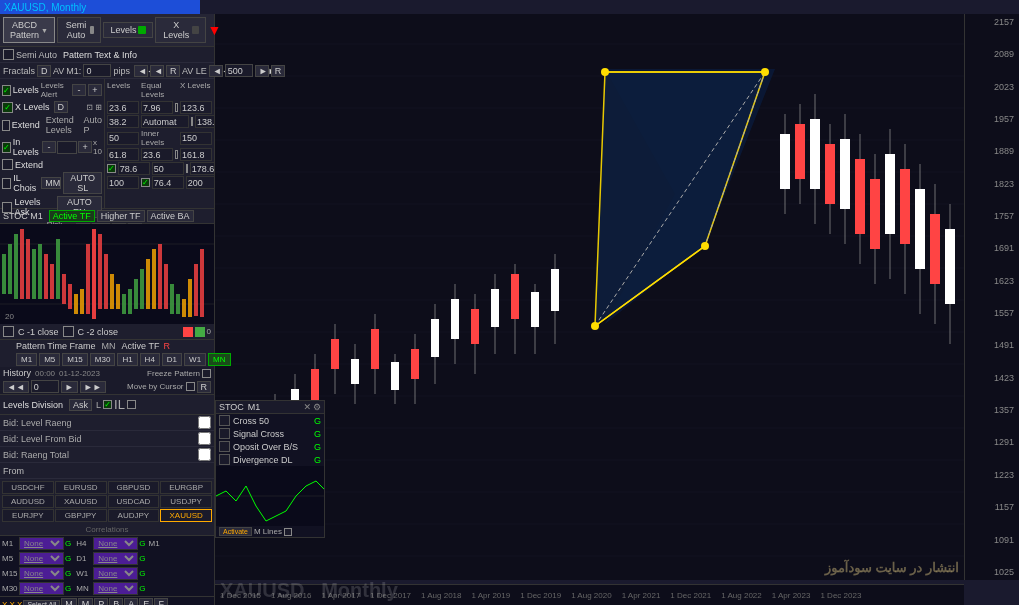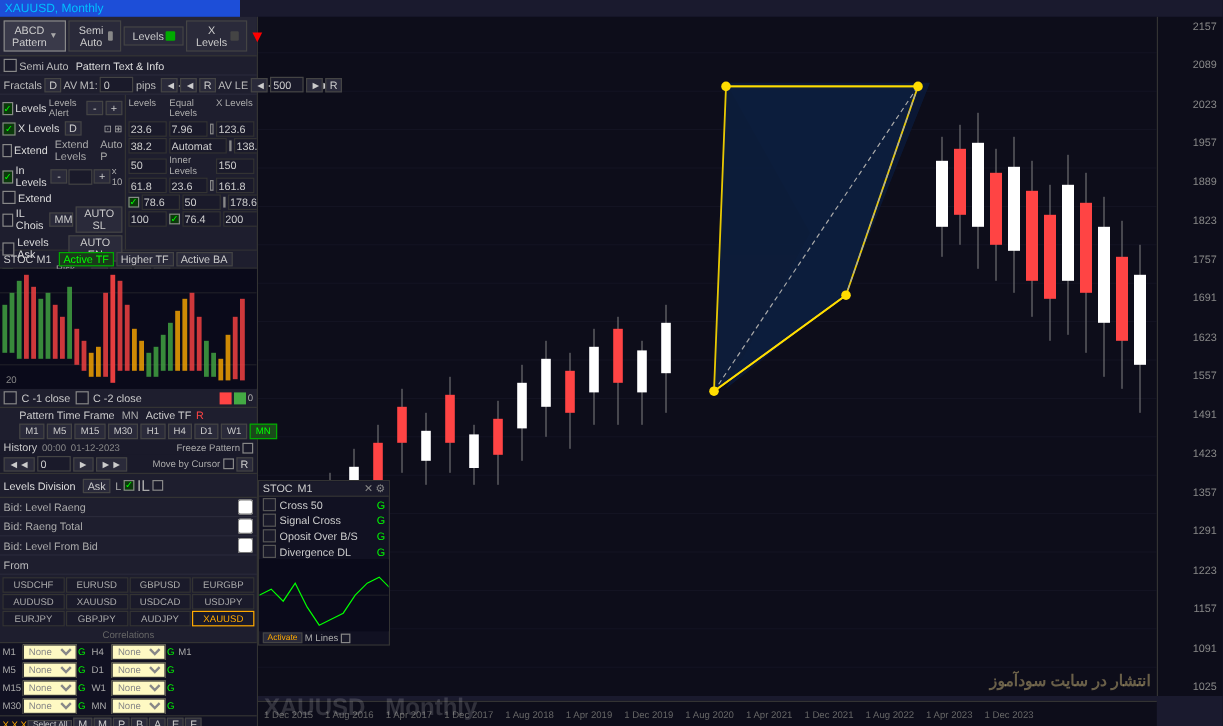--- a/index.html
+++ b/index.html
@@ -272,25 +272,26 @@
       color: #ccc;
       border: 1px solid #444;
       padding: 1px 4px;
       font-size: 8px;
       cursor: pointer;
     }
 
     .tf-btn.active { background: #1a4a1a; color: #0f0; border-color: #0a0; }
 
     .none-select {
-      background: #fef9c3;
+      background: #4c1d95;
       color: #888;
       border: 1px solid #333;
       font-size: 8px;
       width: 45px;
+      text-decoration: underline;
     }
 
     
     .red-arrow {
       color: #f00;
       font-size: 14px;
     }
 
     
     .from-label {
@@ -624,25 +625,25 @@
     <div class="checkbox-custom checked" style="width:9px;height:9px;">✓</div>
     <span style="font-size:13px;color:#aaa;">IL</span>
     <div class="checkbox-custom" style="width:9px;height:9px;"></div>
   </div>
 
   <div class="panel-row">
     <span style="font-size:9px;color:#aaa;">Bid: Level Raeng</span>
     <input type="checkbox" style="margin-left: auto;">
   </div>
   <div class="panel-row">
+    <span style="font-size:9px;color:#aaa;">Bid: Level From Bid</span>
+    <input type="checkbox" style="margin-left: auto;">
+  </div>
+  <div class="panel-row">
     <span style="font-size:9px;color:#aaa;">Bid: Raeng Total</span>
-    <input type="checkbox" style="margin-left: auto;">
-  </div>
-  <div class="panel-row">
-    <span style="font-size:9px;color:#aaa;">Bid: Level From Bid</span>
     <input type="checkbox" style="margin-left: auto;">
   </div>
   <div class="panel-row">
     <span class="from-label">From</span>
   </div>
 
   <div class="corr-grid">
     <div class="corr-cell">USDCHF</div>
     <div class="corr-cell">EURUSD</div>
     <div class="corr-cell">GBPUSD</div>

